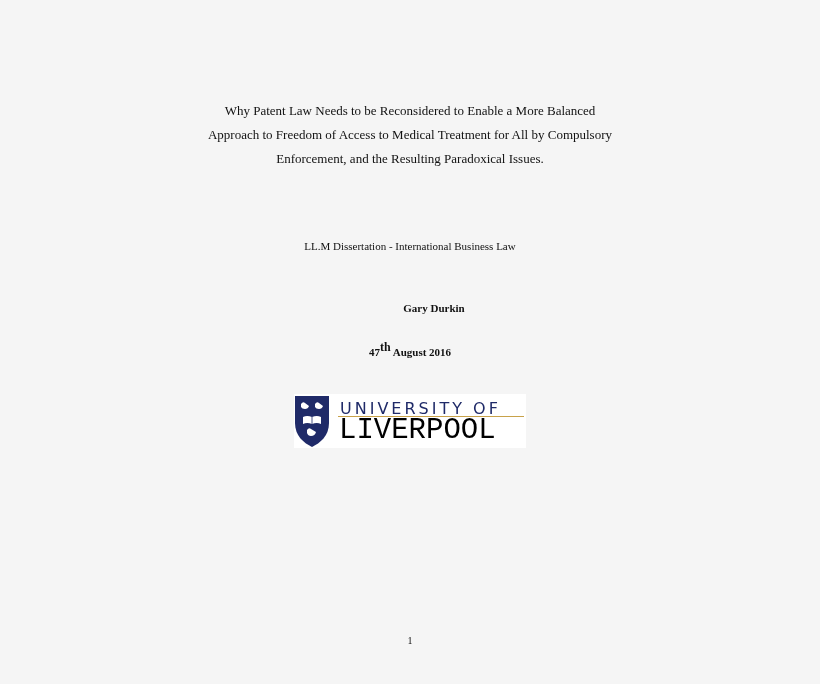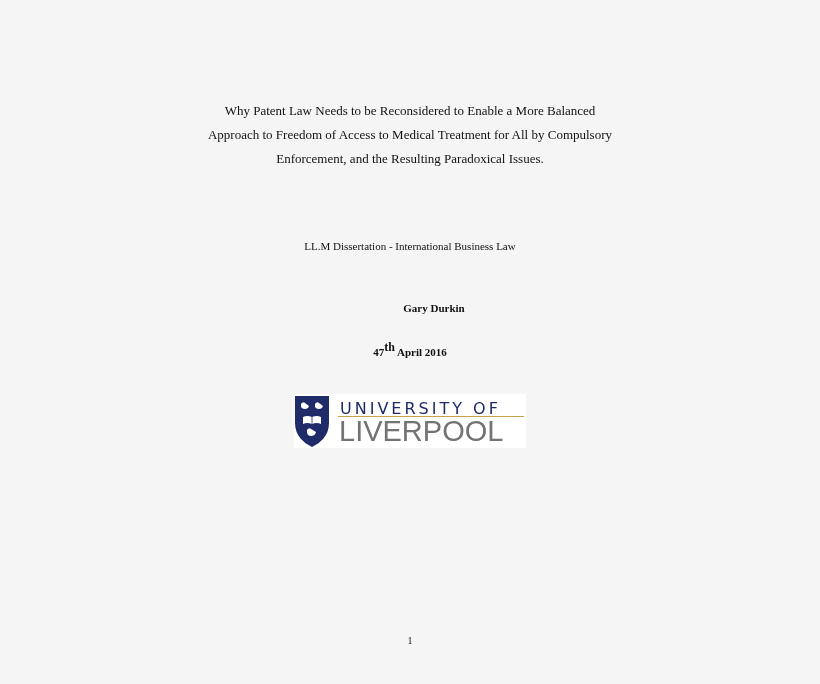--- a/index.html
+++ b/index.html
@@ -26,41 +26,41 @@
   }
   .shield { position: absolute; left: 0; top: 1px; width: 36px; height: 53px; }
   .uni-of {
     position: absolute; left: 46px; top: 5px;
     font-family: "DejaVu Sans", sans-serif; font-size: 16px;
     letter-spacing: 3px; color: #1f2a68;
   }
   .gold-rule { position: absolute; left: 44px; top: 22px; width: 186px; height: 1px; background: #c8a24a; }
   .liverpool {
     position: absolute; left: 45px; top: 21px;
-    font-family: Liberation Sans, sans-serif; font-size: 29px;
-    color: #737373; letter-spacing: 0px; line-height: 32px;
+    font-family: Liberation Mono, monospace; font-size: 29px;
+    color: #000000; letter-spacing: 0px; line-height: 32px;
   }
 </style>
 </head>
 <body>
 
 <div class="page">
 
 
   <div class="center subtitle">
     <div>Why Patent Law Needs to be Reconsidered to Enable a More Balanced</div>
     <div>Approach to Freedom of Access to Medical Treatment for All by Compulsory</div>
     <div>Enforcement, and the Resulting Paradoxical Issues.</div>
   </div>
 
   <div class="center program">LL.M Dissertation - International Business Law</div>
 
   <div class="center author">Gary Durkin</div>
 
-  <div class="center date"><span>47</span><sup>th</sup><span> April 2016</span></div>
+  <div class="center date"><span>47</span><sup>th</sup><span> August 2016</span></div>
 
   <div class="logo">
     <svg class="shield" viewBox="0 0 36 53">
       <path d="M1 1 H35 V28 C35 41 26 48 18 52 C10 48 1 41 1 28 Z" fill="#1f2a68"></path>
 
       <path d="M7 9 q2 -3 4 -1 l4 3 q-1 3 -4 3 q-3 0 -4 -2 z" fill="#ffffff"></path>
       <path d="M21 9 q2 -3 4 -1 l4 3 q-1 3 -4 3 q-3 0 -4 -2 z" fill="#ffffff"></path>
 
       <path d="M9 22 q4 -2 9 0 q5 -2 9 0 v7 q-4 -2 -9 0 q-5 -2 -9 0 z" fill="#ffffff"></path>
       <line x1="18" y1="22" x2="18" y2="29" stroke="#1f2a68" stroke-width="0.8"></line>

